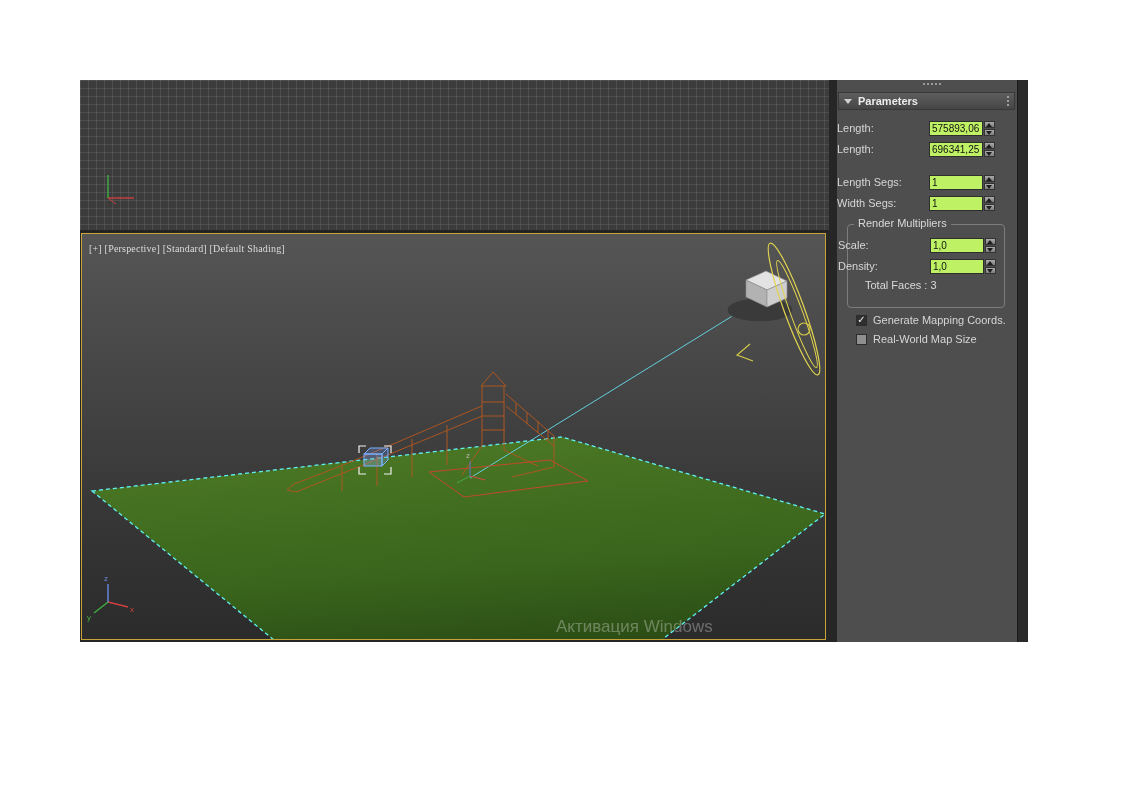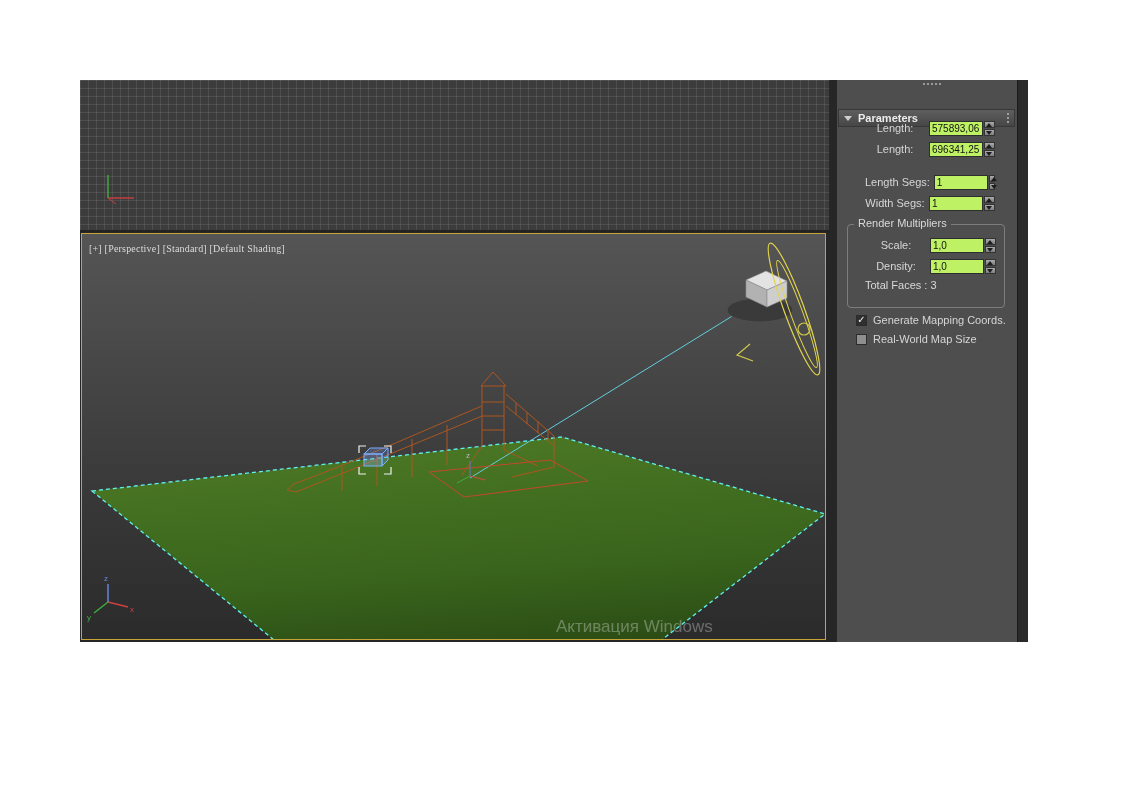--- a/index.html
+++ b/index.html
@@ -17,29 +17,29 @@
   .viewport-persp{position:absolute;left:1px;top:153px;width:743px;height:405px;border:1px solid #c7a437;
     background:linear-gradient(180deg,#555555 0%,#484848 30%,#383838 65%,#2b2b2b 100%);overflow:hidden;}
   .scene{position:absolute;left:0;top:0;width:743px;height:405px;}
   .vp-label{position:absolute;left:7px;top:9px;font-size:10px;color:#dcdcdc;z-index:3;letter-spacing:.2px;font-family:Liberation Serif, serif;}
   .watermark{position:absolute;left:474px;top:383px;font-size:17px;color:rgba(255,255,255,.30);z-index:3;white-space:nowrap;}
 
   
   .cmd-panel{position:absolute;left:757px;top:0;width:180px;height:562px;background:#4e4e4e;
     color:#d9d9d9;font-size:11px;}
   .splitter{position:absolute;top:3px;left:86px;width:18px;height:0;border-top:2px dotted #9a9a9a;}
-  .rollout{position:absolute;top:29px;left:1px;right:2px;height:18px;background:linear-gradient(#5e5e5e,#464646);
+  .rollout{position:absolute;top:12px;left:1px;right:2px;height:18px;background:linear-gradient(#5e5e5e,#464646);
     border:1px solid #383838;display:flex;align-items:center;padding:0 5px;box-sizing:border-box;}
   .rollout-title{font-weight:bold;color:#ececec;}
   .arrow-down{width:0;height:0;border-left:4px solid transparent;border-right:4px solid transparent;
     border-top:5px solid #cfcfcf;margin-right:6px;}
   .grip{margin-left:auto;width:2px;height:2px;background:#9e9e9e;box-shadow:0 4px 0 #9e9e9e,0 8px 0 #9e9e9e;margin-top:-8px;}
 
   .prow{position:absolute;left:0;width:158px;height:16px;display:flex;align-items:center;}
-  .plabel{flex:1;text-align:center;margin-right:4px;color:#d6d6d6;white-space:nowrap;margin-left:28px;}
+  .plabel{flex:1;text-align:left;margin-right:4px;color:#d6d6d6;white-space:nowrap;}
   .pfield{width:48px;height:13px;background:#bef264;border:1px solid #2e2e2e;color:#111;
     font-family:"Liberation Sans",sans-serif;font-size:10px;padding:0 2px;box-sizing:content-box;}
   .spinner{width:11px;height:15px;display:flex;flex-direction:column;gap:1px;margin-left:1px;}
   .sp-btn{flex:1;background:linear-gradient(#ababab,#7d7d7d);border:1px solid #333;position:relative;}
   .sp-up::after{content:"";position:absolute;left:1px;top:1px;border-left:3px solid transparent;
     border-right:3px solid transparent;border-bottom:4px solid #1d1d1d;}
   .sp-down::after{content:"";position:absolute;left:1px;top:1px;border-left:3px solid transparent;
     border-right:3px solid transparent;border-top:4px solid #1d1d1d;}
 
   .groupbox{position:absolute;top:144px;left:10px;width:158px;height:84px;border:1px solid #7d7d7d;

